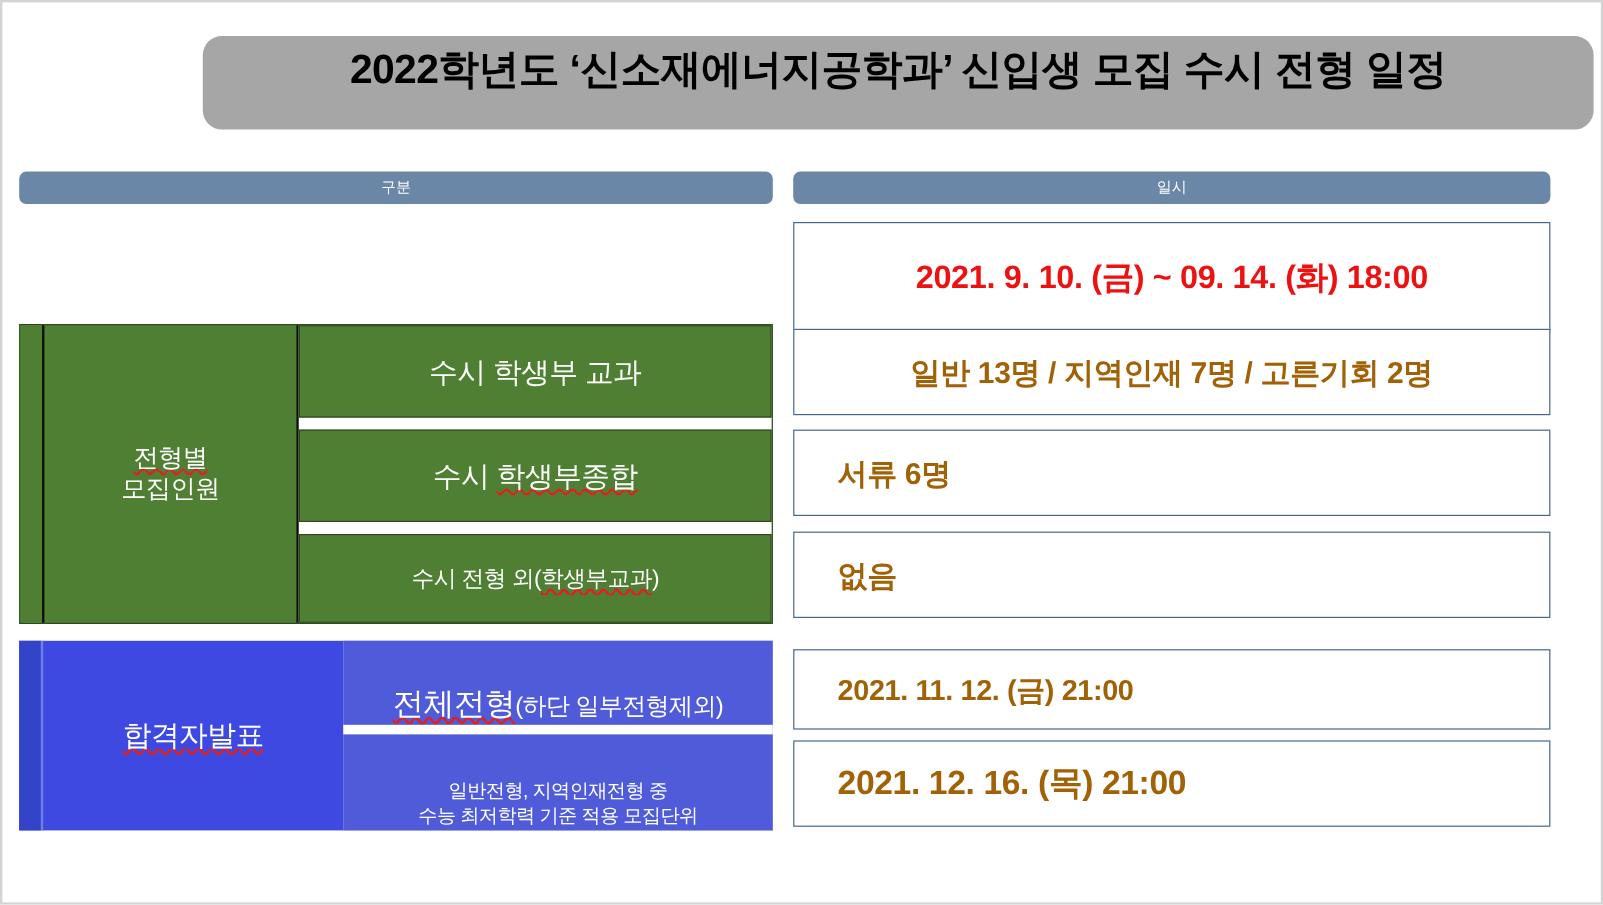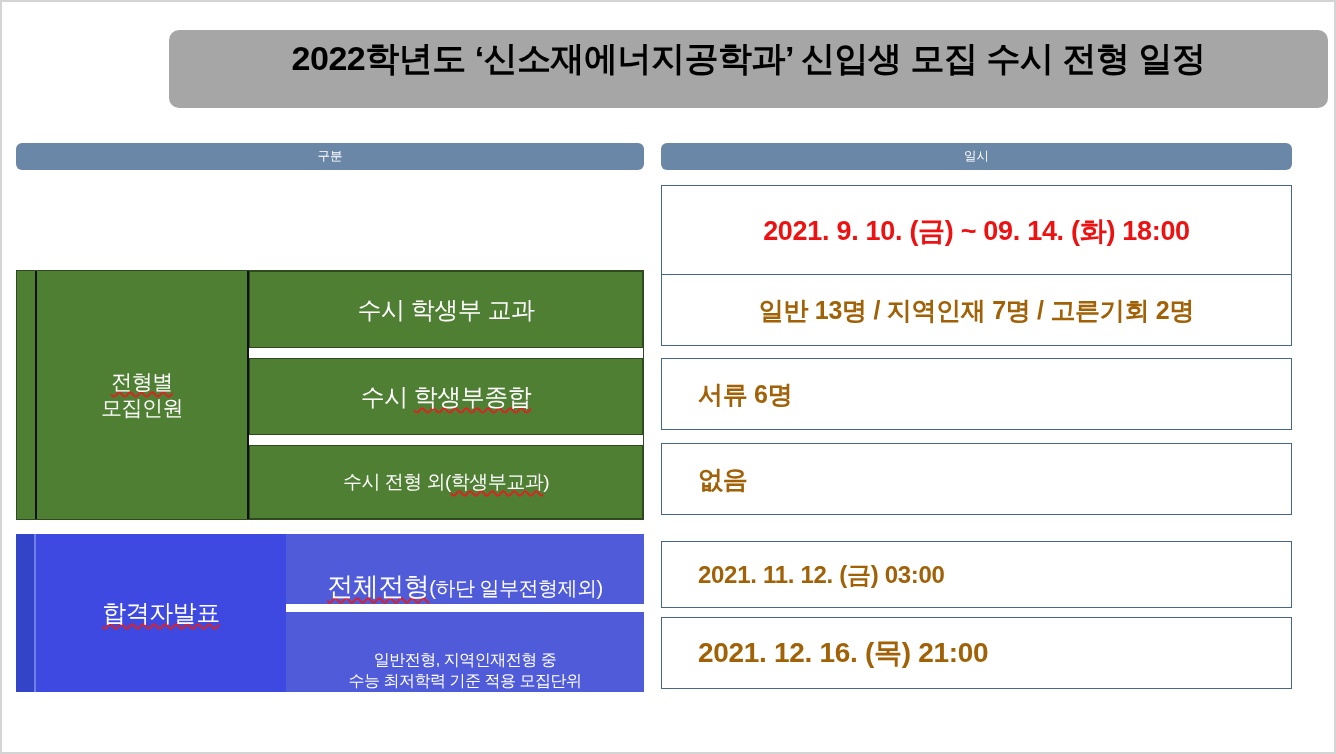--- a/index.html
+++ b/index.html
@@ -22,21 +22,21 @@
   }
 
   
   .title-box {
     position: absolute;
     left: 167px;
     top: 28px;
     width: 1159px;
     height: 78px;
     background: #a6a6a6;
-    border-radius: 10px;
+    border-radius: 16px;
     display: flex;
     align-items: flex-start;
     padding-top: 10px;
     box-sizing: border-box;
   }
   .title-text {
     width: 100%;
     text-align: center;
     font-size: 34px;
     font-weight: bold;
@@ -282,16 +282,16 @@
         </div>
         <div class="bcell bc2">
           <span>
             <span>일반전형, 지역인재전형 중</span><br>
             <span>수능 최저학력 기준 적용 모집단위</span>
           </span>
         </div>
       </div>
     </div>
   </div>
-  <div class="vcell v-r1 left">2021. 11. 12. (금) 03:00</div>
+  <div class="vcell v-r1 left">2021. 11. 12. (금) 21:00</div>
   <div class="vcell v-r2 left">2021. 12. 16. (목) 21:00</div>
 
 </div>
 
 </body></html>

